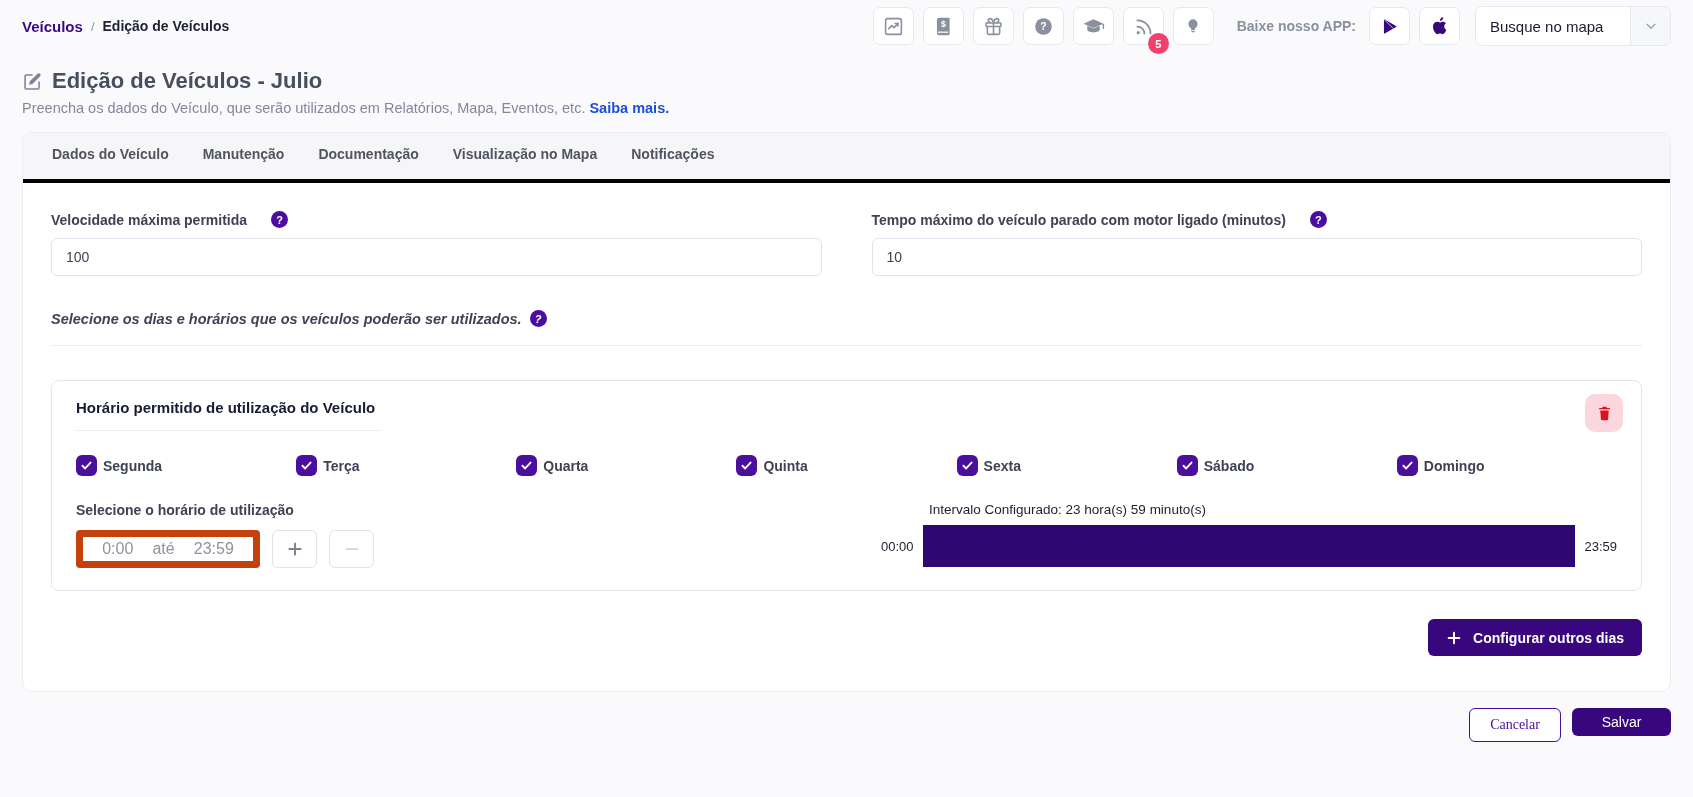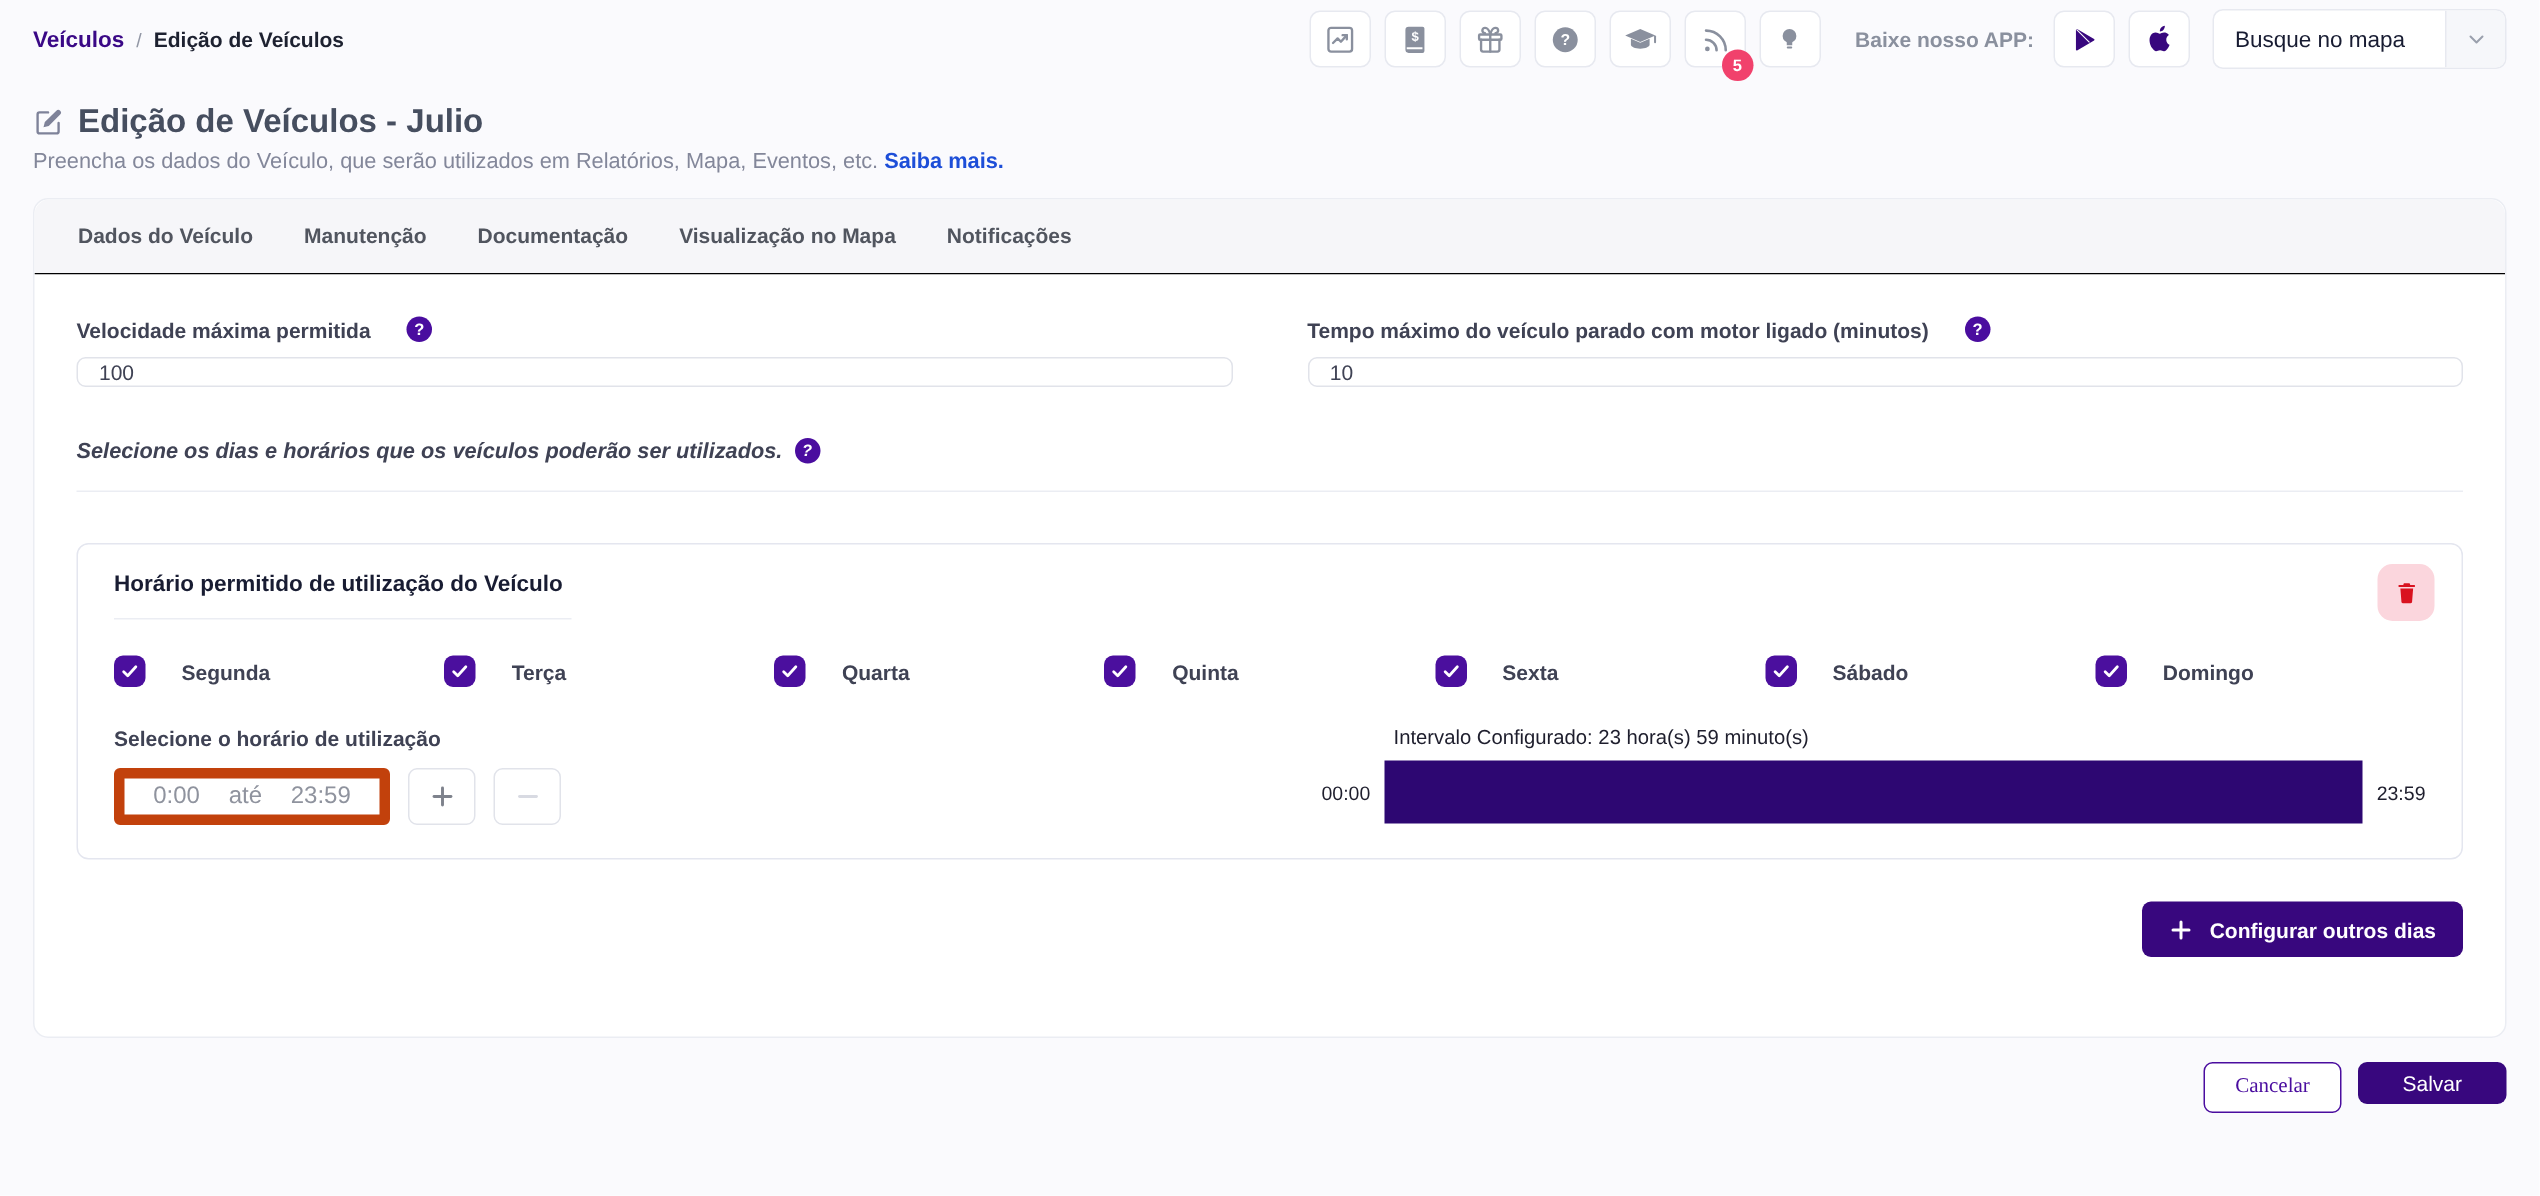--- a/index.html
+++ b/index.html
@@ -45,21 +45,21 @@
   .page-title { font-size:22px; font-weight:bold; color:#464e5f; }
   .page-sub { margin-top:6px; font-size:14.5px; color:#83879a; }
   .page-sub a { color:#1d4ed8; font-weight:bold; text-decoration:none; cursor:pointer; }
 
   
   .main-card {
     margin:16px 22px 0; height:560px; background:#fff;
     border:1px solid #ebedf3; border-radius:10px;
   }
   .tabs {
-    height:50px; background:#f6f6f9; border-bottom:1px solid #000000;
+    height:50px; background:#f6f6f9; border-bottom:4px solid #000000;
     border-radius:10px 10px 0 0; display:flex; align-items:flex-end; padding-left:12px;
   }
   .tab {
     height:50px; line-height:50px; padding:0 17px; font-size:14px; font-weight:bold;
     color:#51555f; cursor:pointer; white-space:nowrap;
   }
   .tab.active {
     height:40px; line-height:40px; background:#fff; border-radius:8px 8px 0 0; color:#181c32;
   }
 
@@ -67,42 +67,42 @@
 
   
   .form-row { display:grid; grid-template-columns:1fr 1fr; gap:50px; }
   .field-label { display:flex; align-items:center; gap:24px; font-size:14px; font-weight:bold; color:#3f4254; }
   .help-dot {
     width:17px; height:17px; border-radius:50%; background:#4a0d9f; color:#fff;
     font-size:11px; font-weight:bold; display:inline-flex; align-items:center; justify-content:center;
     cursor:pointer; flex:0 0 auto;
   }
   .text-input {
-    margin-top:10px; width:100%; height:20px; border:1px solid #e1e3ea; border-radius:6px;
+    margin-top:10px; width:100%; height:38px; border:1px solid #e1e3ea; border-radius:6px;
     padding:0 14px; font-size:14px; color:#3f4254; font-family:inherit; background:#fff; outline:none;
   }
 
   .instruction { margin-top:34px; display:flex; align-items:center; gap:8px;
     font-size:14.5px; font-weight:bold; font-style:italic; color:#3f4254; }
   .divider { margin-top:18px; border:none; border-top:1px solid #ebedf3; }
 
   
   .schedule-card {
     margin-top:34px; border:1px solid #e4e6ef; border-radius:8px;
     padding:18px 24px 22px; position:relative;
   }
   .sc-title { font-size:15px; font-weight:bold; color:#181c32; }
   .sc-title-divider { width:305px; border-bottom:1px solid #ebedf3; margin-top:14px; }
   .trash-btn {
     position:absolute; top:13px; right:18px; width:38px; height:38px; border-radius:10px;
     background:#fbd6dd; border:none; display:flex; align-items:center; justify-content:center; cursor:pointer;
   }
 
   .days-row { margin-top:24px; display:flex; }
-  .day { flex:1; display:flex; align-items:center; gap:24px; }
+  .day { flex:1; display:flex; align-items:center; gap:6px; }
   .checkbox {
     width:21px; height:21px; border-radius:6px; background:#4b0f9e;
     display:flex; align-items:center; justify-content:center; cursor:pointer; flex:0 0 auto;
   }
   .day-label { font-size:14px; font-weight:bold; color:#3f4254; }
 
   .bottom-row { margin-top:26px; display:flex; align-items:flex-start; }
   .time-label { font-size:14px; font-weight:bold; color:#3f4254; }
   .time-controls { margin-top:12px; display:flex; gap:12px; }
   .time-box {

